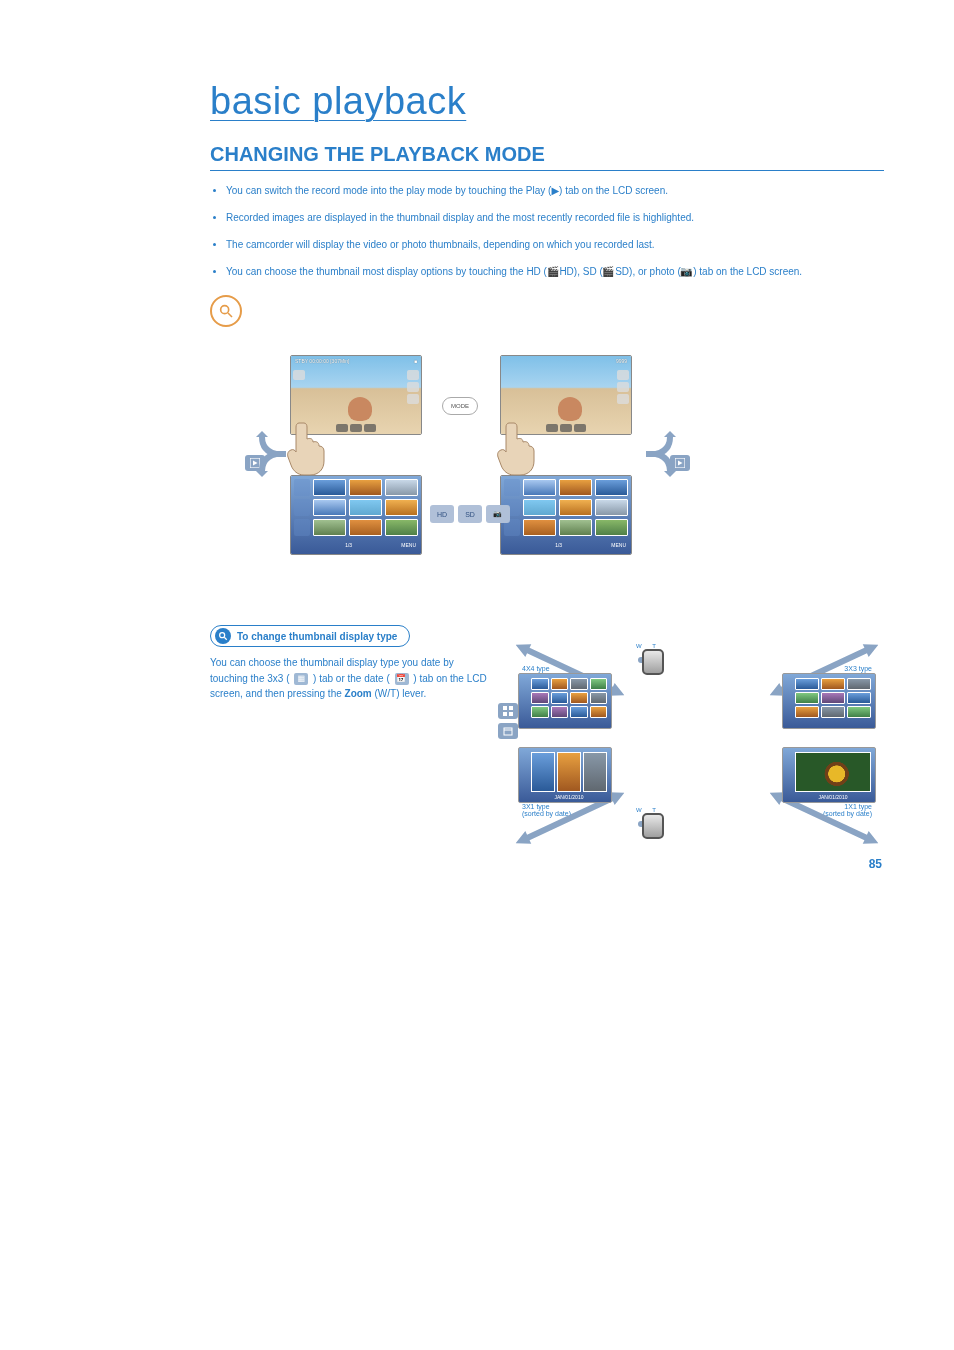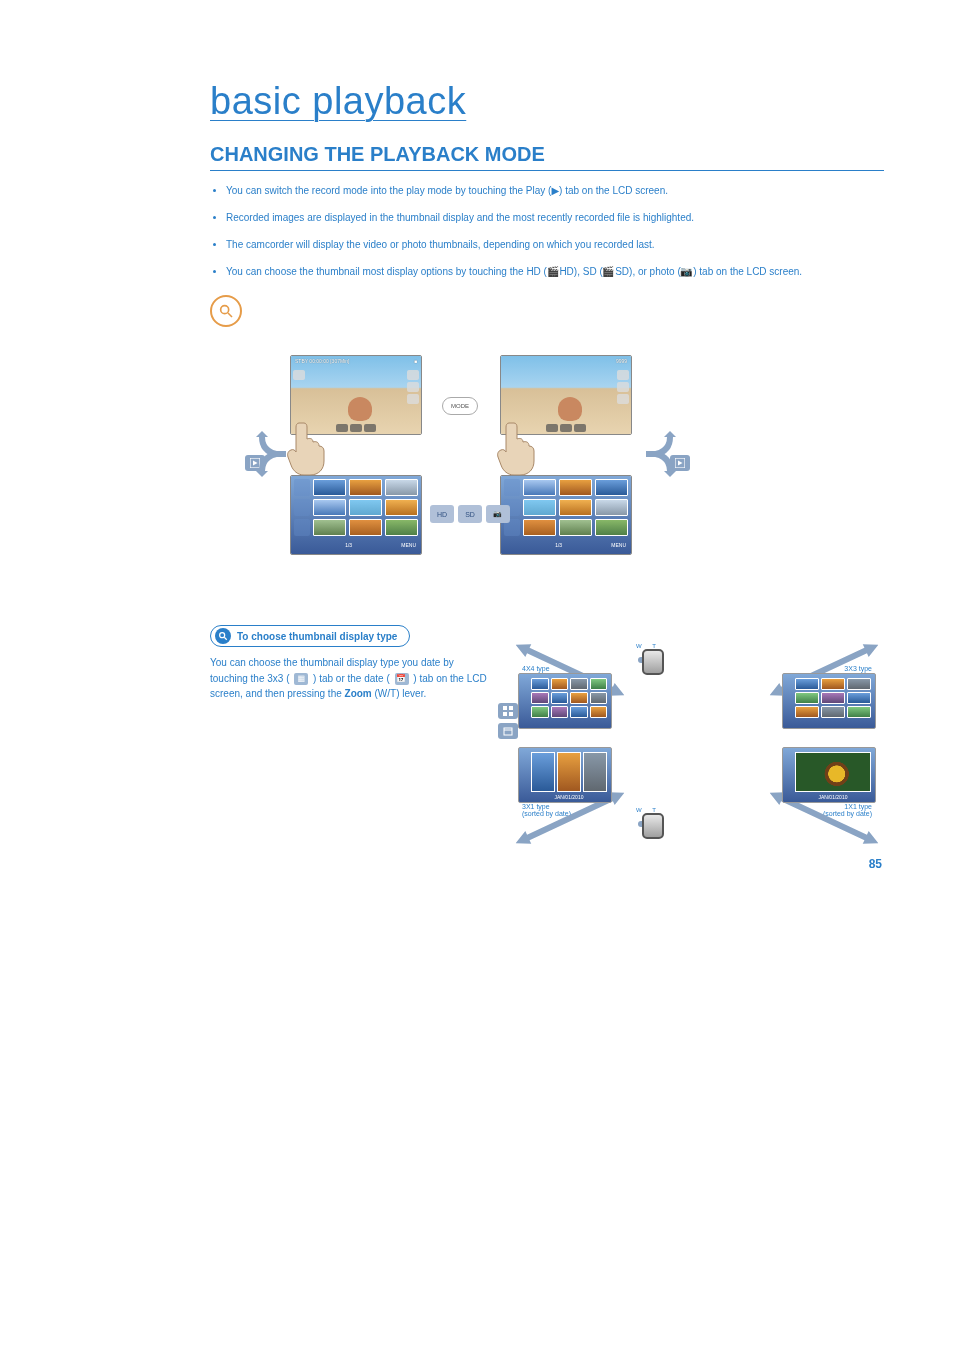--- a/index.html
+++ b/index.html
@@ -503,21 +503,21 @@
     </div>
   </div>
 
   <div class="subsection-bar">
     <span class="lens">
       <svg width="10" height="10" viewBox="0 0 24 24" fill="none" stroke="currentColor" stroke-width="3">
           <circle cx="10" cy="10" r="6"></circle>
           <line x1="15" y1="15" x2="21" y2="21"></line>
         </svg>
     </span>
-    <span class="label">To choose thumbnail display type</span>
+    <span class="label">To change thumbnail display type</span>
   </div>
 
   <div class="two-col">
     <div class="leftcol">
       <span>You can choose the thumbnail display type you date by touching the 3x3 (</span>
       <span class="inline-icon">▦</span>
       <span>) tab or the date (</span>
       <span class="inline-icon">📅</span>
       <span>) tab on the LCD screen, and then pressing the </span>
       <b>Zoom</b>

